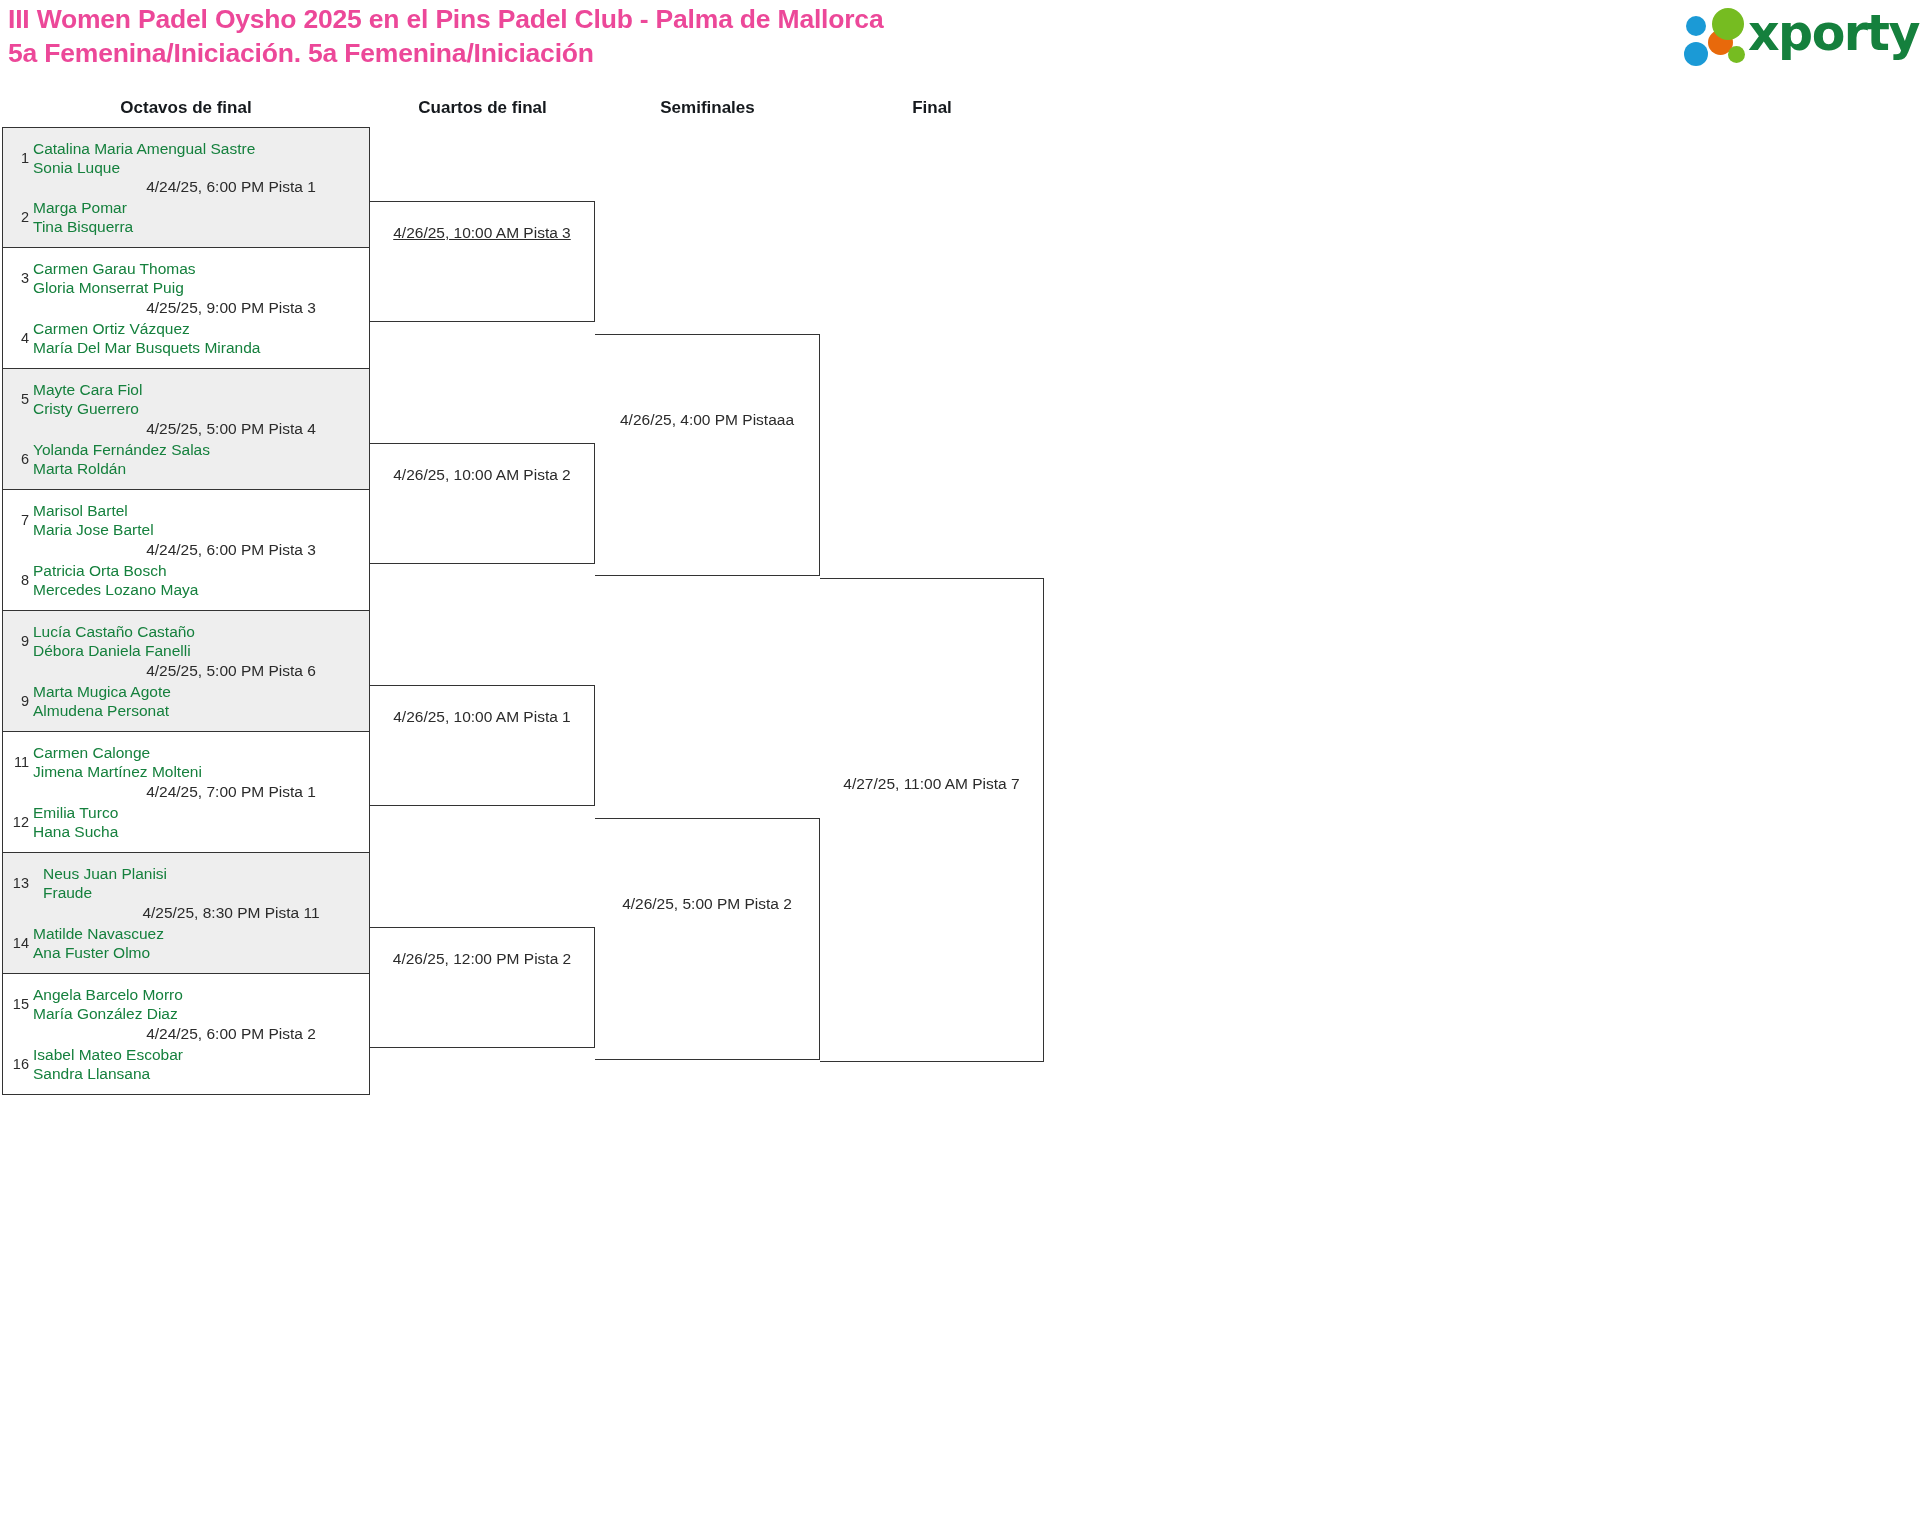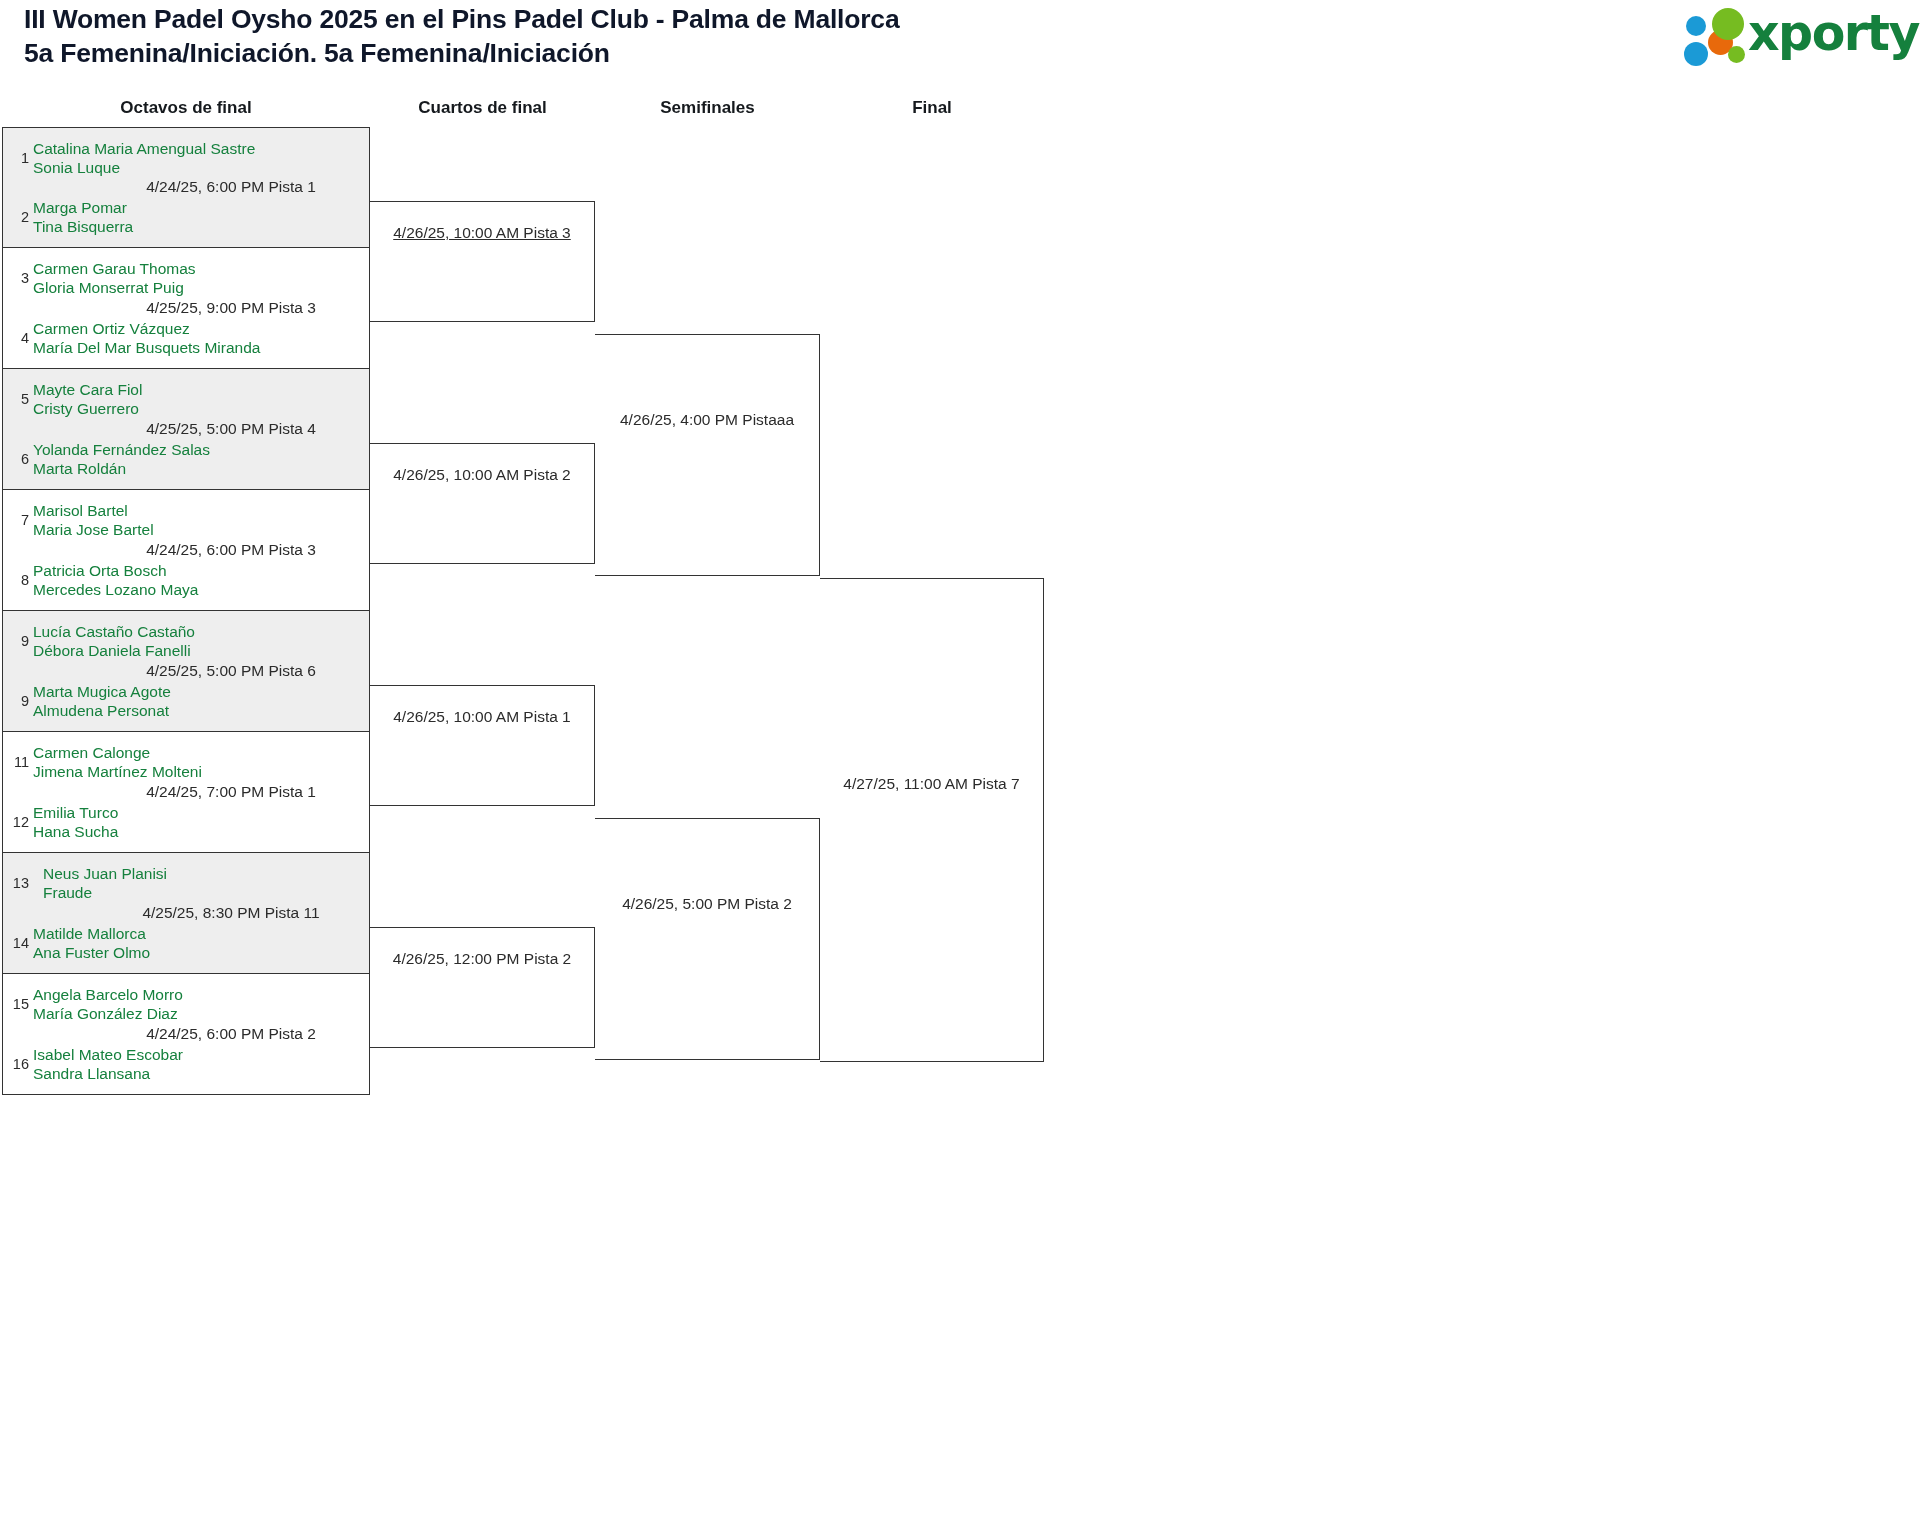--- a/index.html
+++ b/index.html
@@ -14,23 +14,22 @@
   }
 
   
   #header{position:absolute;left:0;top:0;width:1920px;height:92px;}
   #title-block{position:absolute;left:8px;top:2px;width:1500px;}
   .title-line{
     font-size:26.5px;
     font-weight:700;
     line-height:34px;
     letter-spacing:-0.2px;
-    color:#0f172a;
-    white-space:nowrap;
-    margin-left:16px;
+    color:#ec4899;
+    white-space:nowrap;
   }
 
   
   #logo{position:absolute;right:20px;top:4px;width:216px;height:64px;}
   #logo-dots{position:absolute;left:0;top:4px;width:70px;height:56px;}
   #logo-dots i{position:absolute;border-radius:50%;display:block;}
   .d-blue1{left:2px;  top:8px;  width:20px;height:20px;background:#1b9ad6;}
   .d-blue2{left:0px;  top:34px; width:24px;height:24px;background:#1b9ad6;}
   .d-orange{left:24px;top:22px; width:25px;height:25px;background:#e8690b;}
   .d-green-big{left:28px;top:0px;width:32px;height:32px;background:#76bc21;}
@@ -233,21 +232,21 @@
     <div class="slot shaded" style="top: 853px; height: 60.5px; gap: 10px;">
       <div class="seed">13</div>
       <div class="players">
         <div>Neus Juan Planisi</div>
         <div>Fraude</div>
       </div>
     </div>
     <div class="slot shaded botline" style="top: 913.5px; height: 60.5px;">
       <div class="seed">14</div>
       <div class="players">
-        <div>Matilde Mallorca</div>
+        <div>Matilde Navascuez</div>
         <div>Ana Fuster Olmo</div>
       </div>
     </div>
     <div class="slot" style="top: 974px; height: 60.5px;">
       <div class="seed">15</div>
       <div class="players">
         <div>Angela Barcelo Morro</div>
         <div>María González Diaz</div>
       </div>
     </div>

